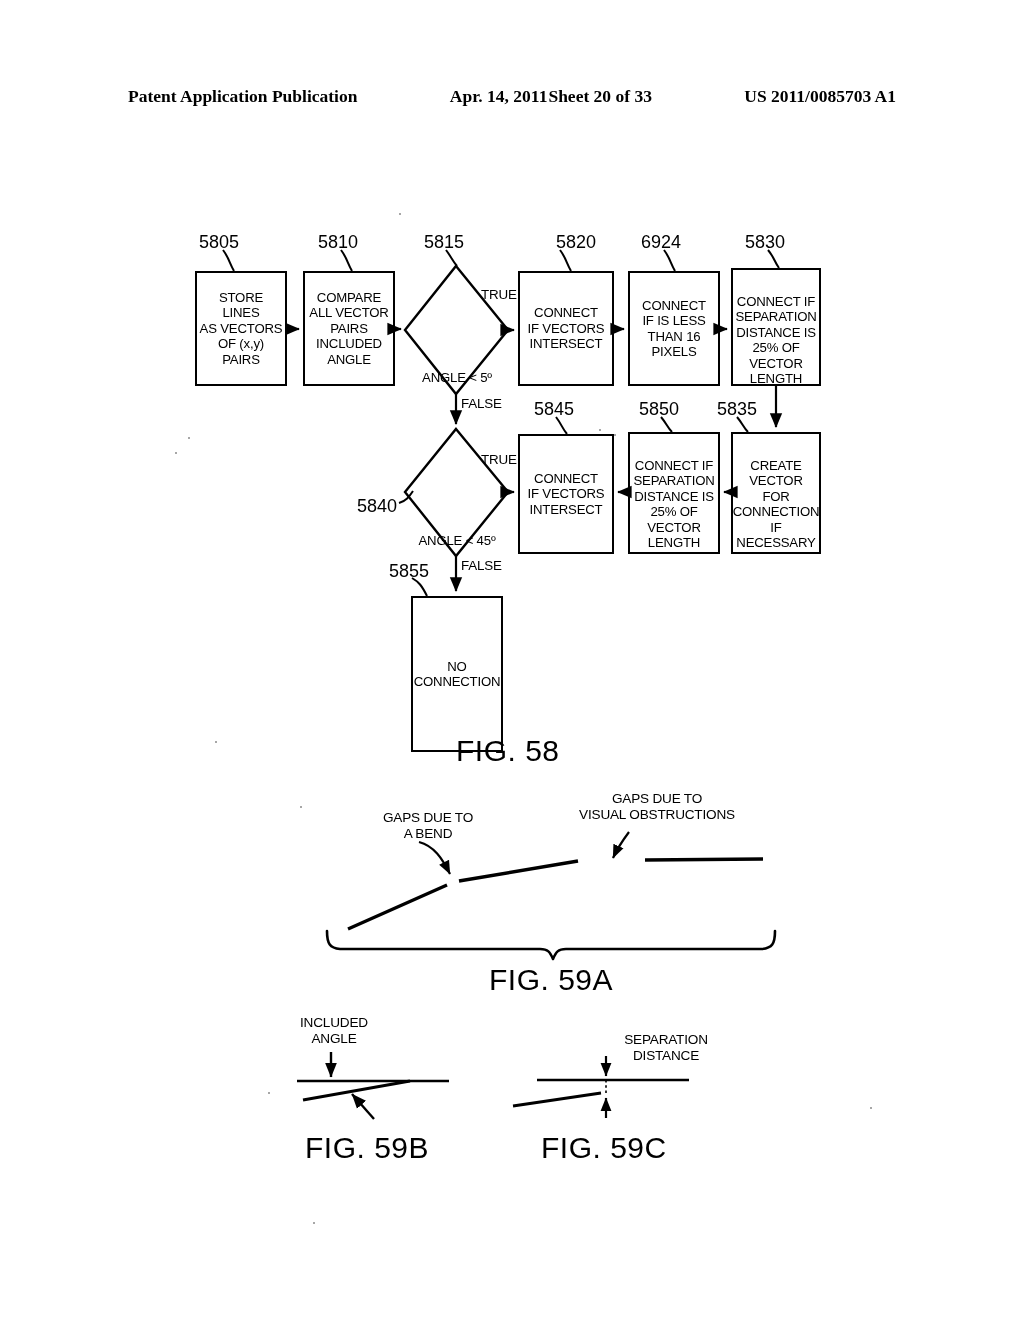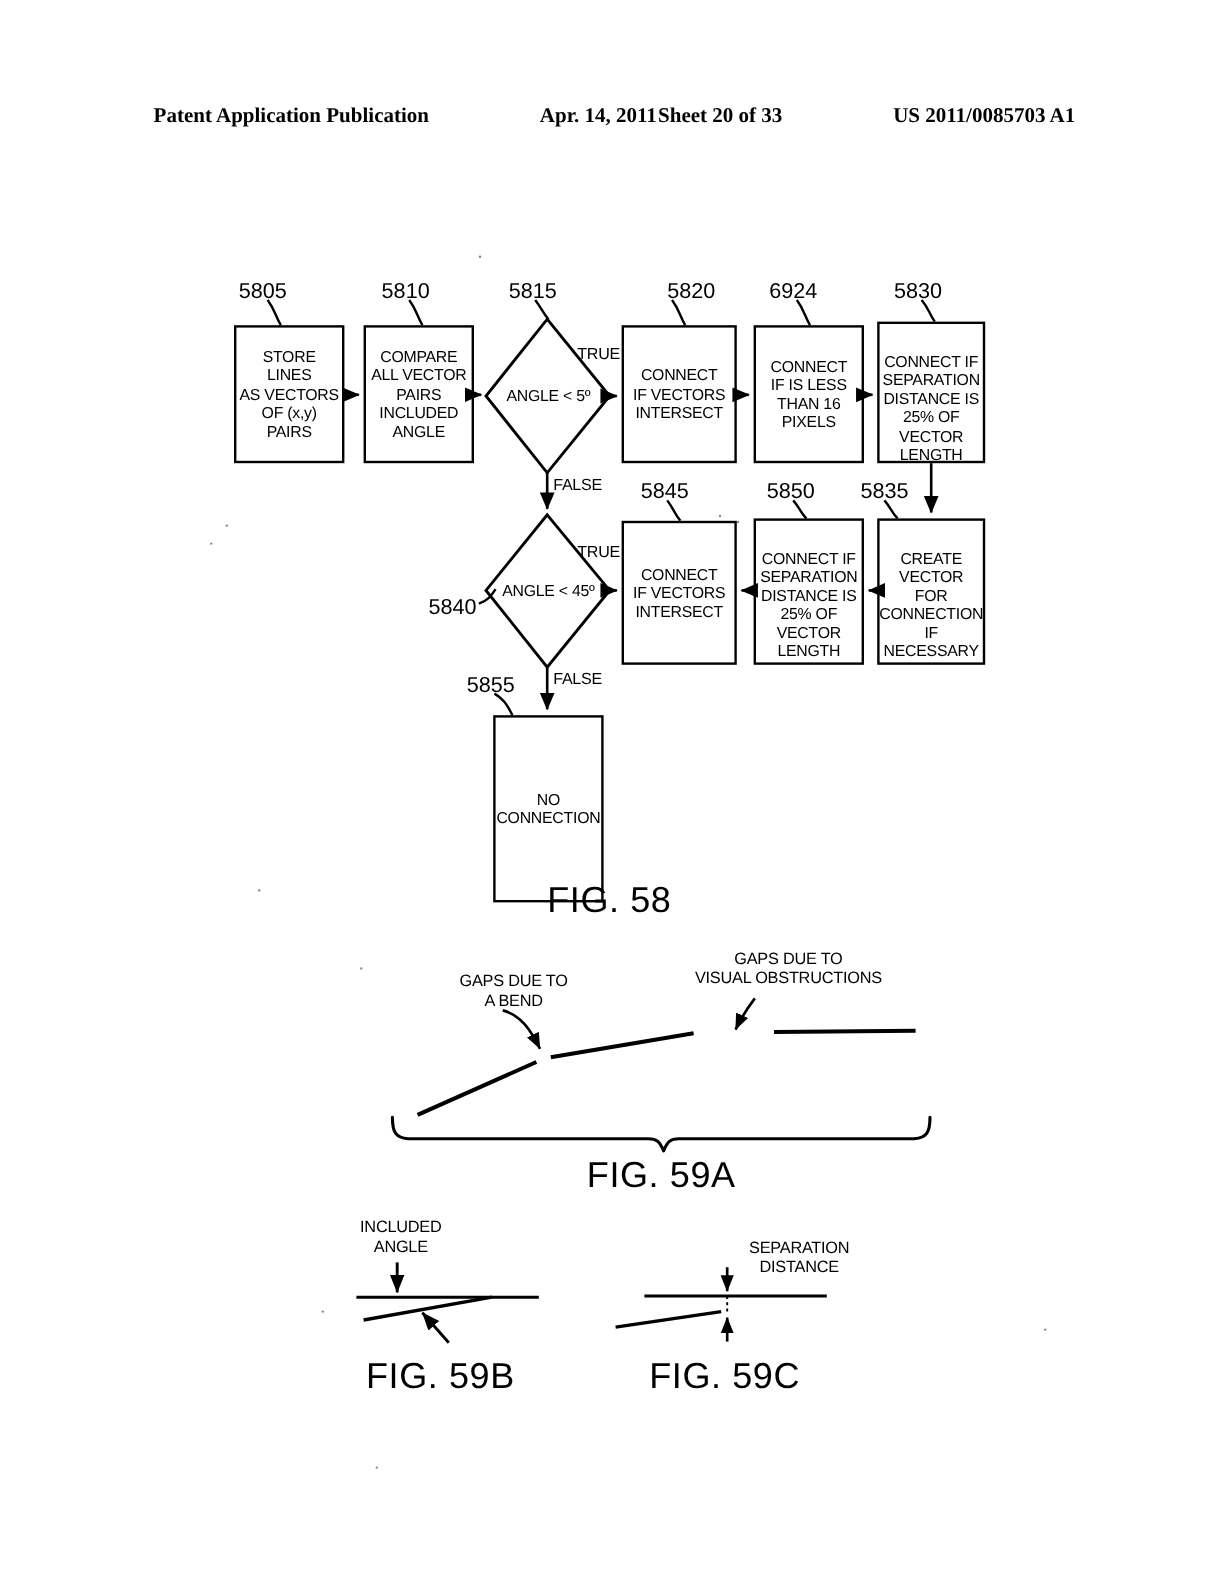--- a/index.html
+++ b/index.html
@@ -87,20 +87,21 @@
   }
 
   
   .fc-diamond-label {
     position: absolute;
     font-family: "Liberation Sans", sans-serif;
     font-size: 13.2px;
     letter-spacing: -0.2px;
     white-space: nowrap;
     text-align: center;
+    margin-top: 48px;
   }
 
   
   .refnum {
     position: absolute;
     font-family: "Liberation Sans", sans-serif;
     font-size: 18px;
     letter-spacing: 0px;
     white-space: nowrap;
   }

